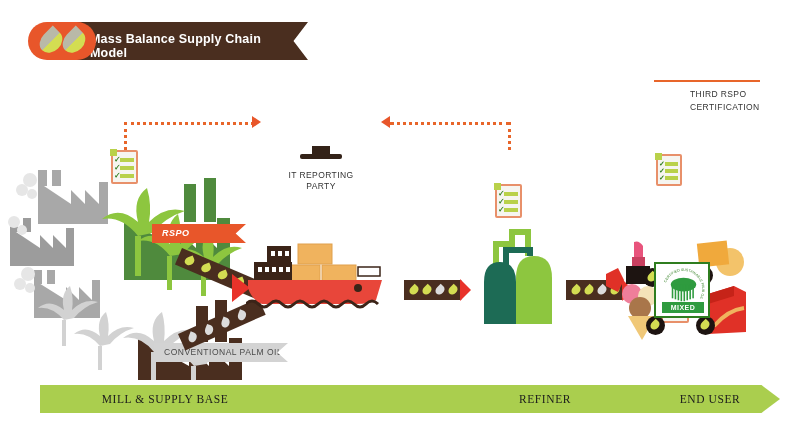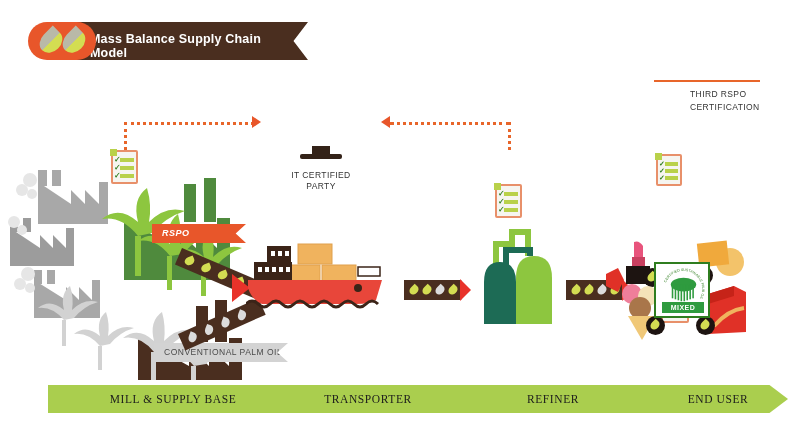--- a/index.html
+++ b/index.html
@@ -101,21 +101,21 @@
 
   
   #rspo-logo{position:absolute;left:36px;top:22px;width:56px;height:56px;
      background:#fff;border:2px solid #2f7d1f;box-sizing:border-box;}
   #rspo-logo .mixed{position:absolute;left:6px;bottom:3px;width:42px;height:11px;
      background:#2f9b3f;color:#fff;font-size:7px;font-weight:bold;text-align:center;
      line-height:11px;letter-spacing:.5px;}
   #rspo-logo .circtext{position:absolute;left:3px;top:1px;width:49px;height:49px;}
 
   
-  #stage-bar{left:48px;top:385px;width:740px;height:28px;background:#aace4e;
+  #stage-bar{left:40px;top:385px;width:740px;height:28px;background:#aace4e;
      clip-path:polygon(0 0,97.5% 0,100% 50%,97.5% 100%,0 100%);}
   .stage{position:absolute;top:0;height:28px;line-height:28px;text-align:center;
      font-family:"Liberation Serif", serif;font-size:11.5px;color:#1c1c1c;
      letter-spacing:.6px;font-weight:normal;}
 </style>
 </head>
 <body>
 
 <div class="abs" id="header-ribbon">
   <div class="ribbon-body"></div>
@@ -139,21 +139,21 @@
   <div class="tick" style="left:3px;top:6px;font-size:8px;">✓</div>
   <div class="tick" style="left:3px;top:14px;font-size:8px;">✓</div>
   <div class="tick" style="left:3px;top:22px;font-size:8px;">✓</div>
 </div>
 
 <div class="abs" id="it-monitor">
   <div class="neck"></div>
   <div class="base"></div>
 </div>
 <div class="abs" id="it-caption">
-  <div>IT CERTIFIED</div>
+  <div>IT REPORTING</div>
   <div>PARTY</div>
 </div>
 
 <div class="abs arrow-l" style="left:381px;top:116px;"></div>
 <div class="abs dot-h" style="left:390px;top:122px;width:120px;"></div>
 <div class="abs dot-v" style="left:508px;top:122px;height:28px;"></div>
 
 <div class="abs cert" id="refiner-cert" style="left:495px;top:150px;width:27px;height:34px;">
   <div class="page"></div>
   <div class="fold" style="border-width:7px 7px 0 0;"></div>
@@ -410,16 +410,15 @@
           <rect x="34" y="20" width="1.6" height="14"></rect>
       </g>
       <text x="25" y="43" font-size="4" fill="#2f7d1f" text-anchor="middle" font-family="Liberation Sans, sans-serif" font-weight="bold">RSPO</text>
     </svg>
     <div class="mixed">MIXED</div>
   </div>
 </div>
 
 <div class="abs" id="stage-bar">
   <div class="stage" style="left:10px;width:230px;">MILL &amp; SUPPLY BASE</div>
-  <div class="stage" style="left:215px;width:210px;">TRANSPORTER</div>
   <div class="stage" style="left:400px;width:210px;">REFINER</div>
   <div class="stage" style="left:570px;width:200px;">END USER</div>
 </div>
 
 </body></html>

